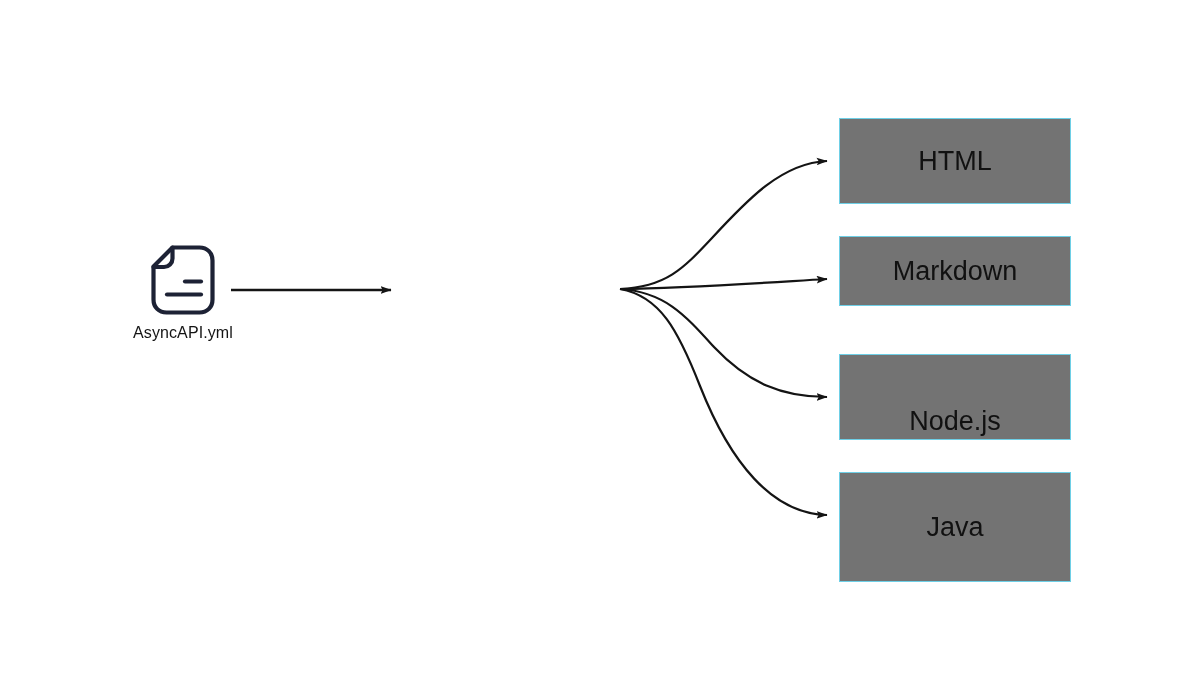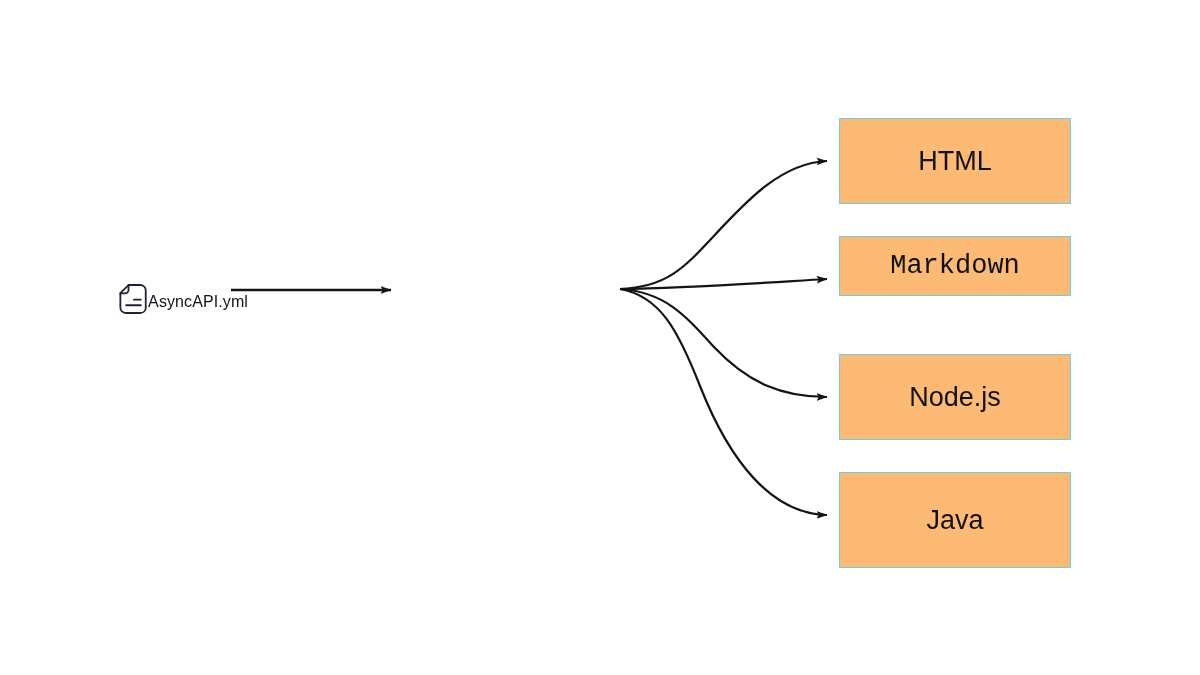--- a/index.html
+++ b/index.html
@@ -28,21 +28,21 @@
     height: 675px;
   }
   
   .source-node {
     position: absolute;
     left: 118px;
     top: 243px;
     width: 130px;
     height: 112px;
     display: flex;
-    flex-direction: row;
+    flex-direction: column;
     align-items: center;
   }
   .source-icon {
     width: 70px;
     height: 74px;
     display: block;
   }
   .source-label {
     margin-top: 6px;
     font-size: 16px;
@@ -79,37 +79,37 @@
     font-size: 29px;
     line-height: 34px;
     color: #111111;
     white-space: nowrap;
   }
   
   .out-box {
     position: absolute;
     left: 839px;
     width: 232px;
-    background: #fdba74;
+    background: #737373;
     border: 1.6px solid #6ecfe6;
     box-sizing: border-box;
     display: flex;
     align-items: center;
     justify-content: center;
     text-align: center;
   }
   .out-label {
     font-size: 27px;
     line-height: 35px;
     color: #111111;
   }
   #box-html   { top: 118px; height: 86px; }
-  #box-md     { top: 236px; height: 60px; font-family: Liberation Mono, monospace; }
-  #box-node   { top: 354px; height: 86px; }
-  #box-java   { top: 472px; height: 96px; }
+  #box-md     { top: 236px; height: 70px; }
+  #box-node   { top: 354px; height: 86px; align-items: flex-end; }
+  #box-java   { top: 472px; height: 110px; }
 </style>
 </head>
 <body>
 
 <div id="canvas">
 
   <svg id="edges" viewBox="0 0 1200 675" xmlns="http://www.w3.org/2000/svg">
     <defs>
       <marker id="arrowhead" markerWidth="11" markerHeight="8" refX="10.4" refY="4" orient="auto" markerUnits="userSpaceOnUse">
         <path d="M0,0.2 L11,4 L0,7.8 L2.1,4 Z" fill="#141414"></path>

